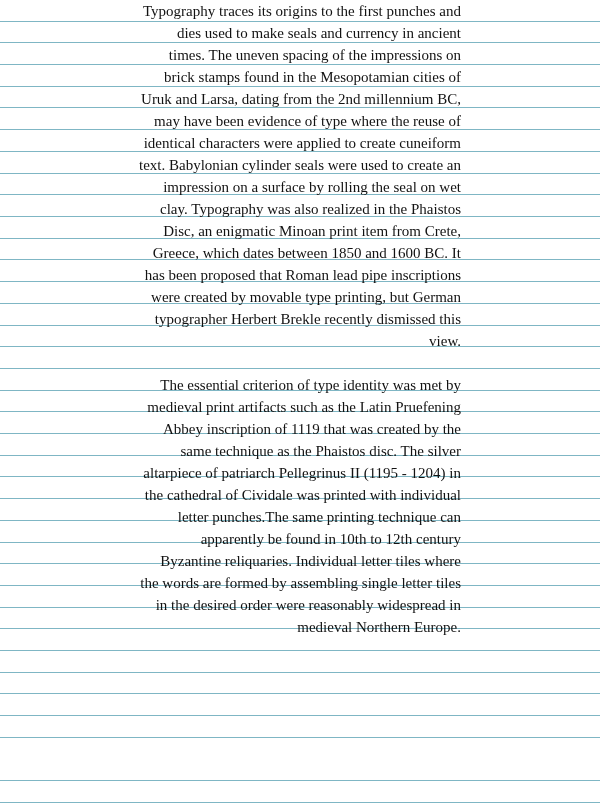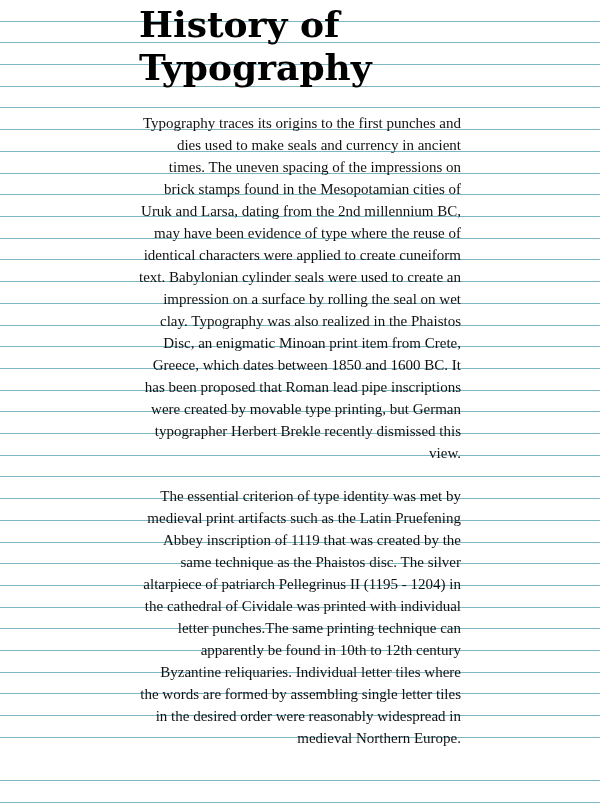--- a/index.html
+++ b/index.html
@@ -41,16 +41,15 @@
     line-height: 22px; 
     margin: 0 0 21.7px 0;
     padding: 0;
     text-align: right;
   }
 </style>
 </head>
 <body>
 
 <main class="content">
-  <h1 class="page-title">History of Typography</h1>
   <p class="body-paragraph">Typography traces its origins to the first punches and dies used to make seals and currency in ancient times. The uneven spacing of the impressions on brick stamps found in the Mesopotamian cities of Uruk and Larsa, dating from the 2nd millennium BC, may have been evidence of type where the reuse of identical characters were applied to create cuneiform text. Babylonian cylinder seals were used to create an impression on a surface by rolling the seal on wet clay. Typography was also realized in the Phaistos Disc, an enigmatic Minoan print item from Crete, Greece, which dates between 1850 and 1600 BC. It has been proposed that Roman lead pipe inscriptions were created by movable type printing, but German typographer Herbert Brekle recently dismissed this view.</p>
   <p class="body-paragraph">The essential criterion of type identity was met by medieval print artifacts such as the Latin Pruefening Abbey inscription of 1119 that was created by the same technique as the Phaistos disc. The silver altarpiece of patriarch Pellegrinus II (1195 - 1204) in the cathedral of Cividale was printed with individual letter punches.The same printing technique can apparently be found in 10th to 12th century Byzantine reliquaries. Individual letter tiles where the words are formed by assembling single letter tiles in the desired order were reasonably widespread in medieval Northern Europe.</p>
 </main>
 
 </body></html>

